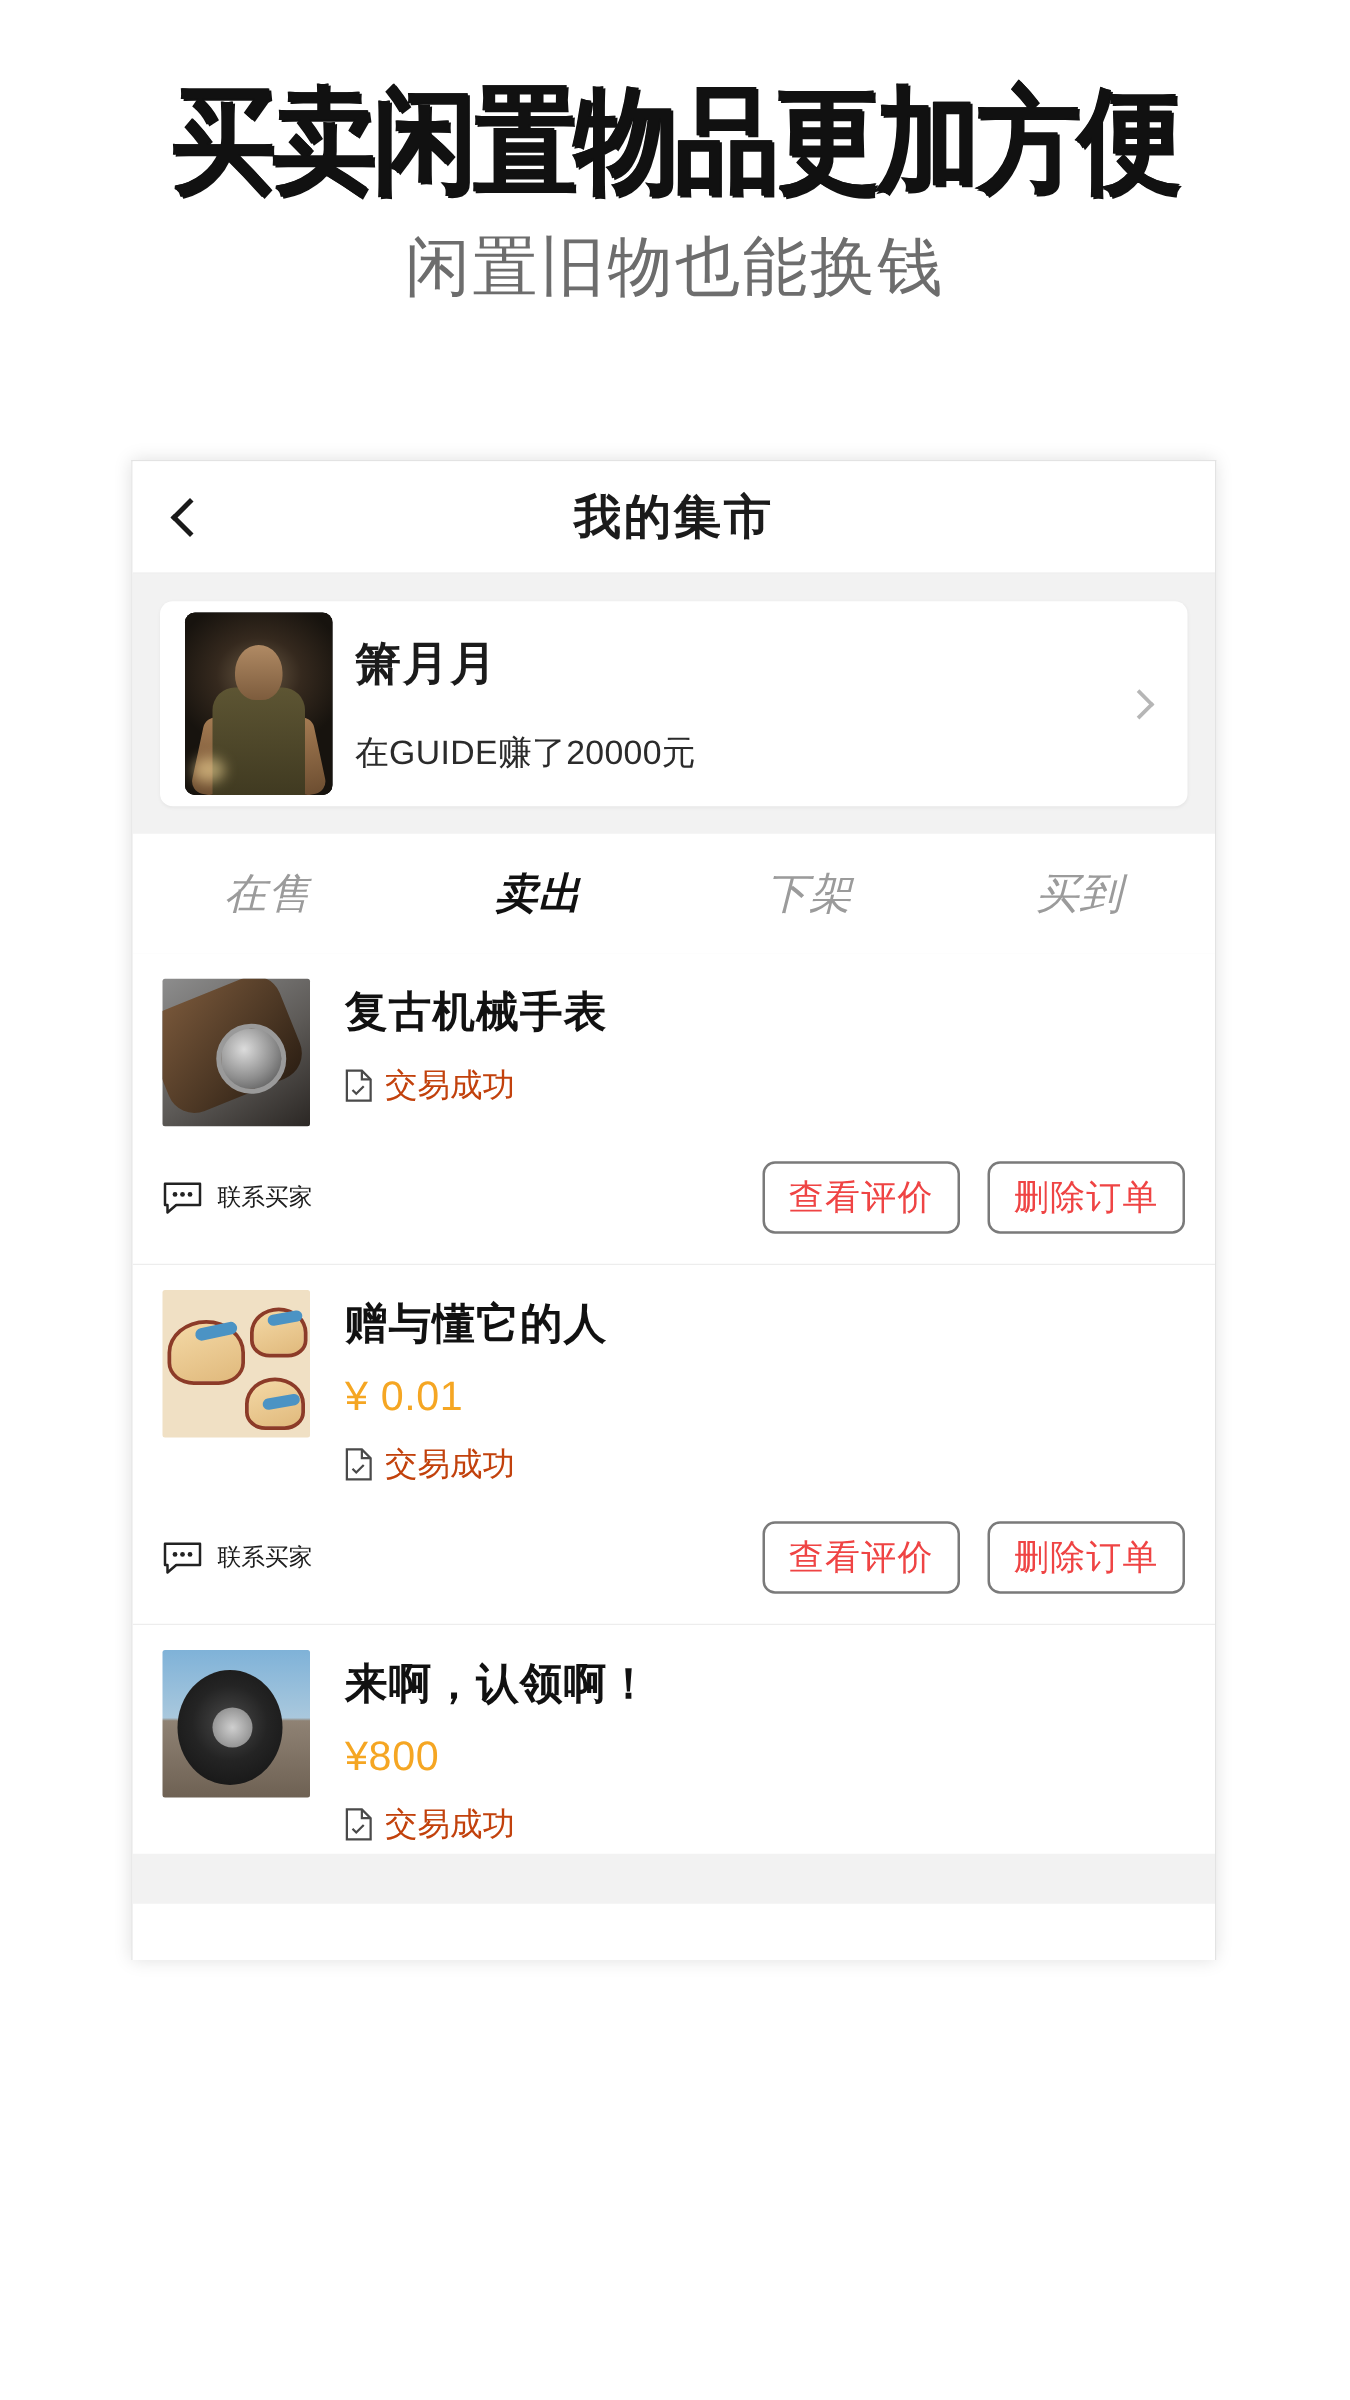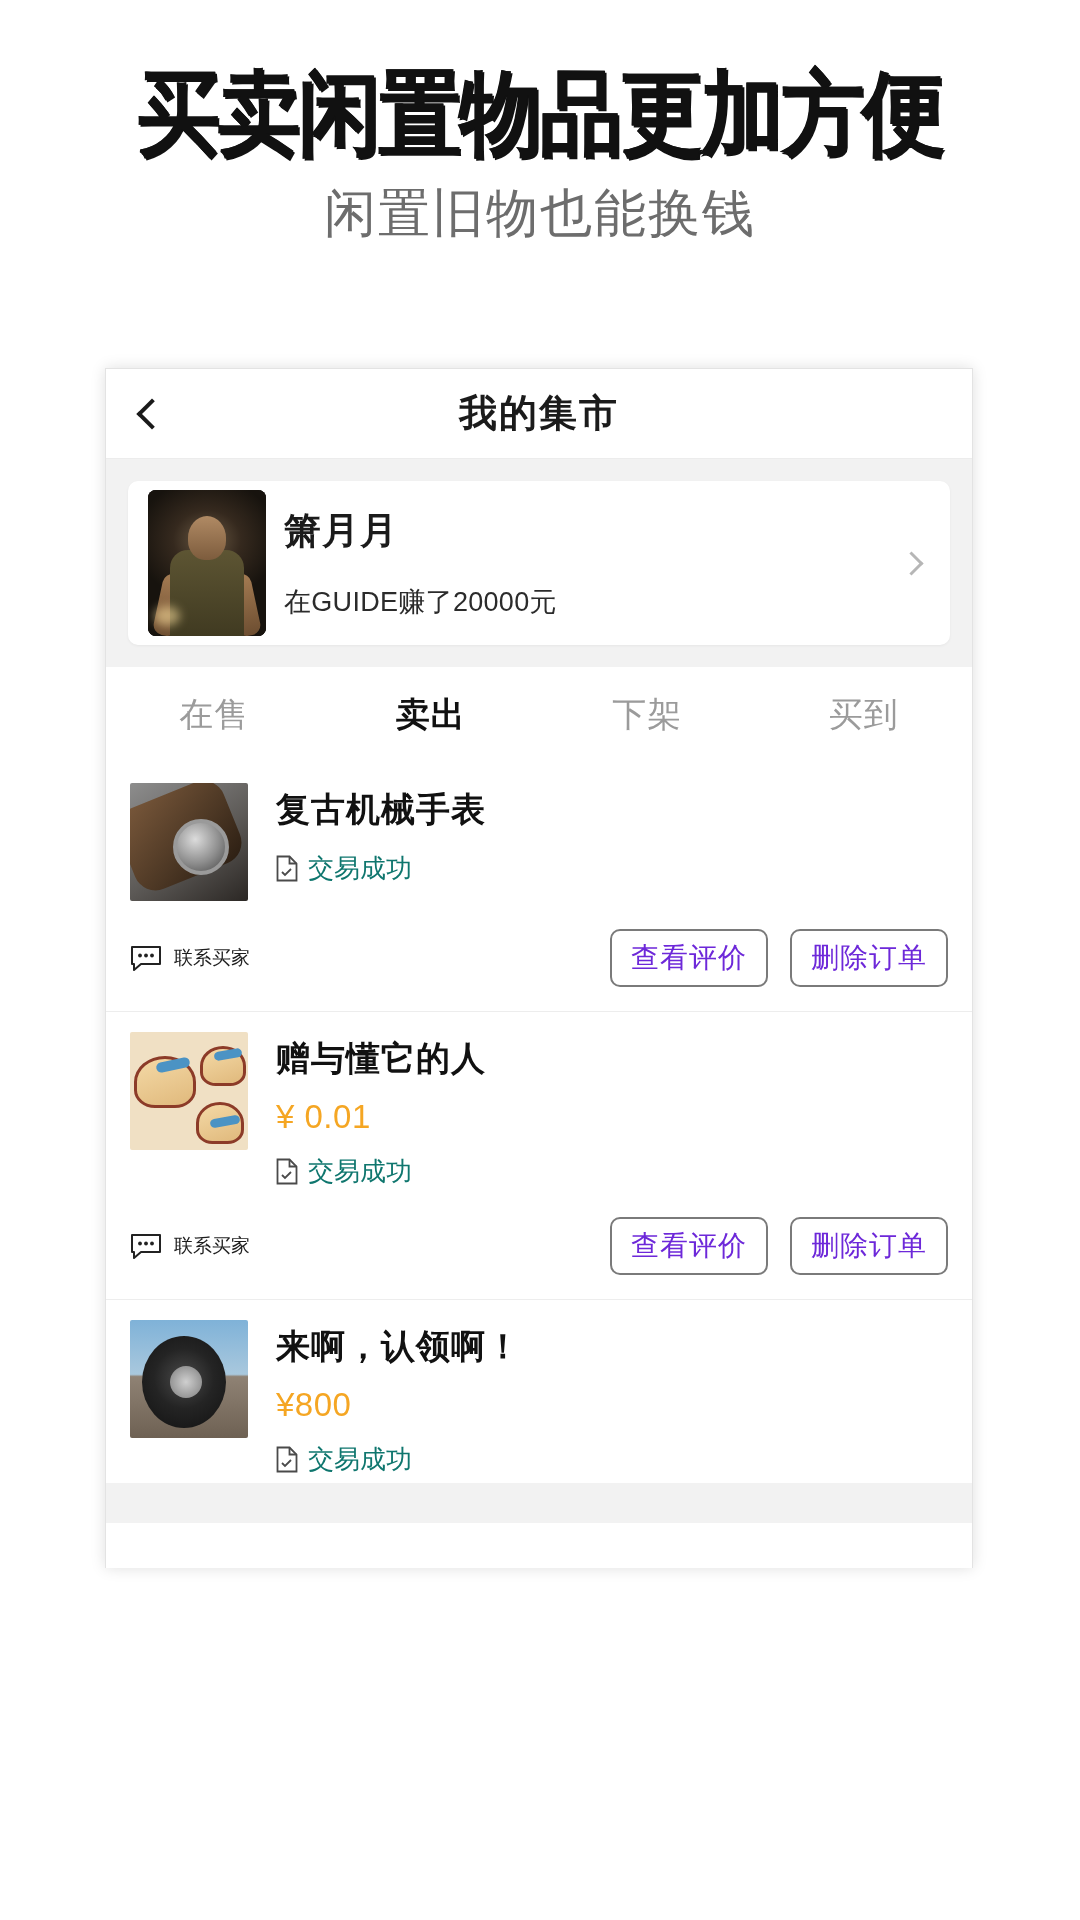--- a/index.html
+++ b/index.html
@@ -183,21 +183,21 @@
 
   
   .tabs {
     margin-top:22px;
     background:#ffffff;
     height:96px;
     display:flex; align-items:center;
   }
   .tab {
     flex:1; text-align:center;
-    font-size:34px; color:#9b9b9b; letter-spacing:1px;
+    font-size:34px; color:#9b9b9b; letter-spacing:1px;font-style:italic;
   }
   .tab.active { color:#111111; font-weight:bold; }
 
   
   .list { background:#ffffff; }
   .order {
     padding:0 0 0 0;
     border-bottom:1px solid #ededed;
   }
   .order:last-child { border-bottom:none; }
@@ -257,40 +257,40 @@
   .order-title {
     font-size:34px; font-weight:bold; color:#111111; letter-spacing:1px;
   }
   .order-price {
     margin-top:16px;
     font-size:33px; color:#f5a623; font-weight:500; letter-spacing:0.5px;
   }
   .order-status {
     margin-top:18px;
     display:flex; align-items:center; gap:10px;
-    font-size:26px; color:#0f766e;
+    font-size:26px; color:#c2410c;
   }
   .doc-icon { width:22px; height:27px; position:relative; flex-shrink:0; }
   .doc-icon svg { display:block; }
 
   .order-actions {
     display:flex; align-items:center;
     padding:22px 24px 24px 24px;
   }
   .contact {
     display:flex; align-items:center; gap:12px;
     font-size:19px; color:#1d1d1d;
   }
   .chat-icon { width:32px; height:27px; flex-shrink:0; }
   .act-spacer { flex:1; }
   .act-btn {
     height:58px; min-width:158px;
     border:2px solid #7a7a7a; border-radius:10px;
     background:#ffffff;
-    font-size:28px; color:#6d28d9;
+    font-size:28px; color:#ef4444;
     display:flex; align-items:center; justify-content:center;
     letter-spacing:1px;
     margin-left:22px;
     font-family:"Liberation Sans","DejaVu Sans",sans-serif;
   }
 </style>
 </head>
 <body>
 
 <div class="promo">

